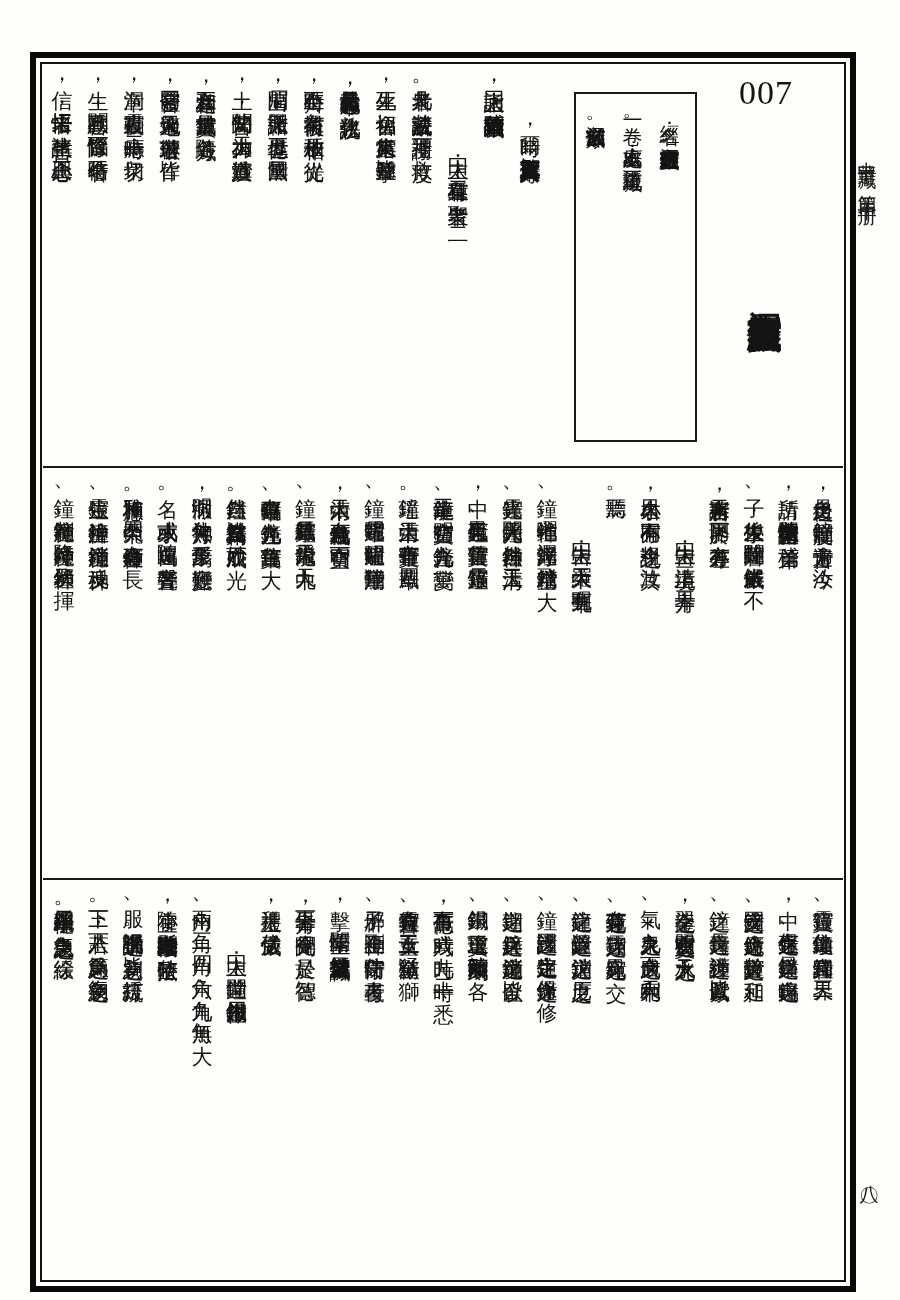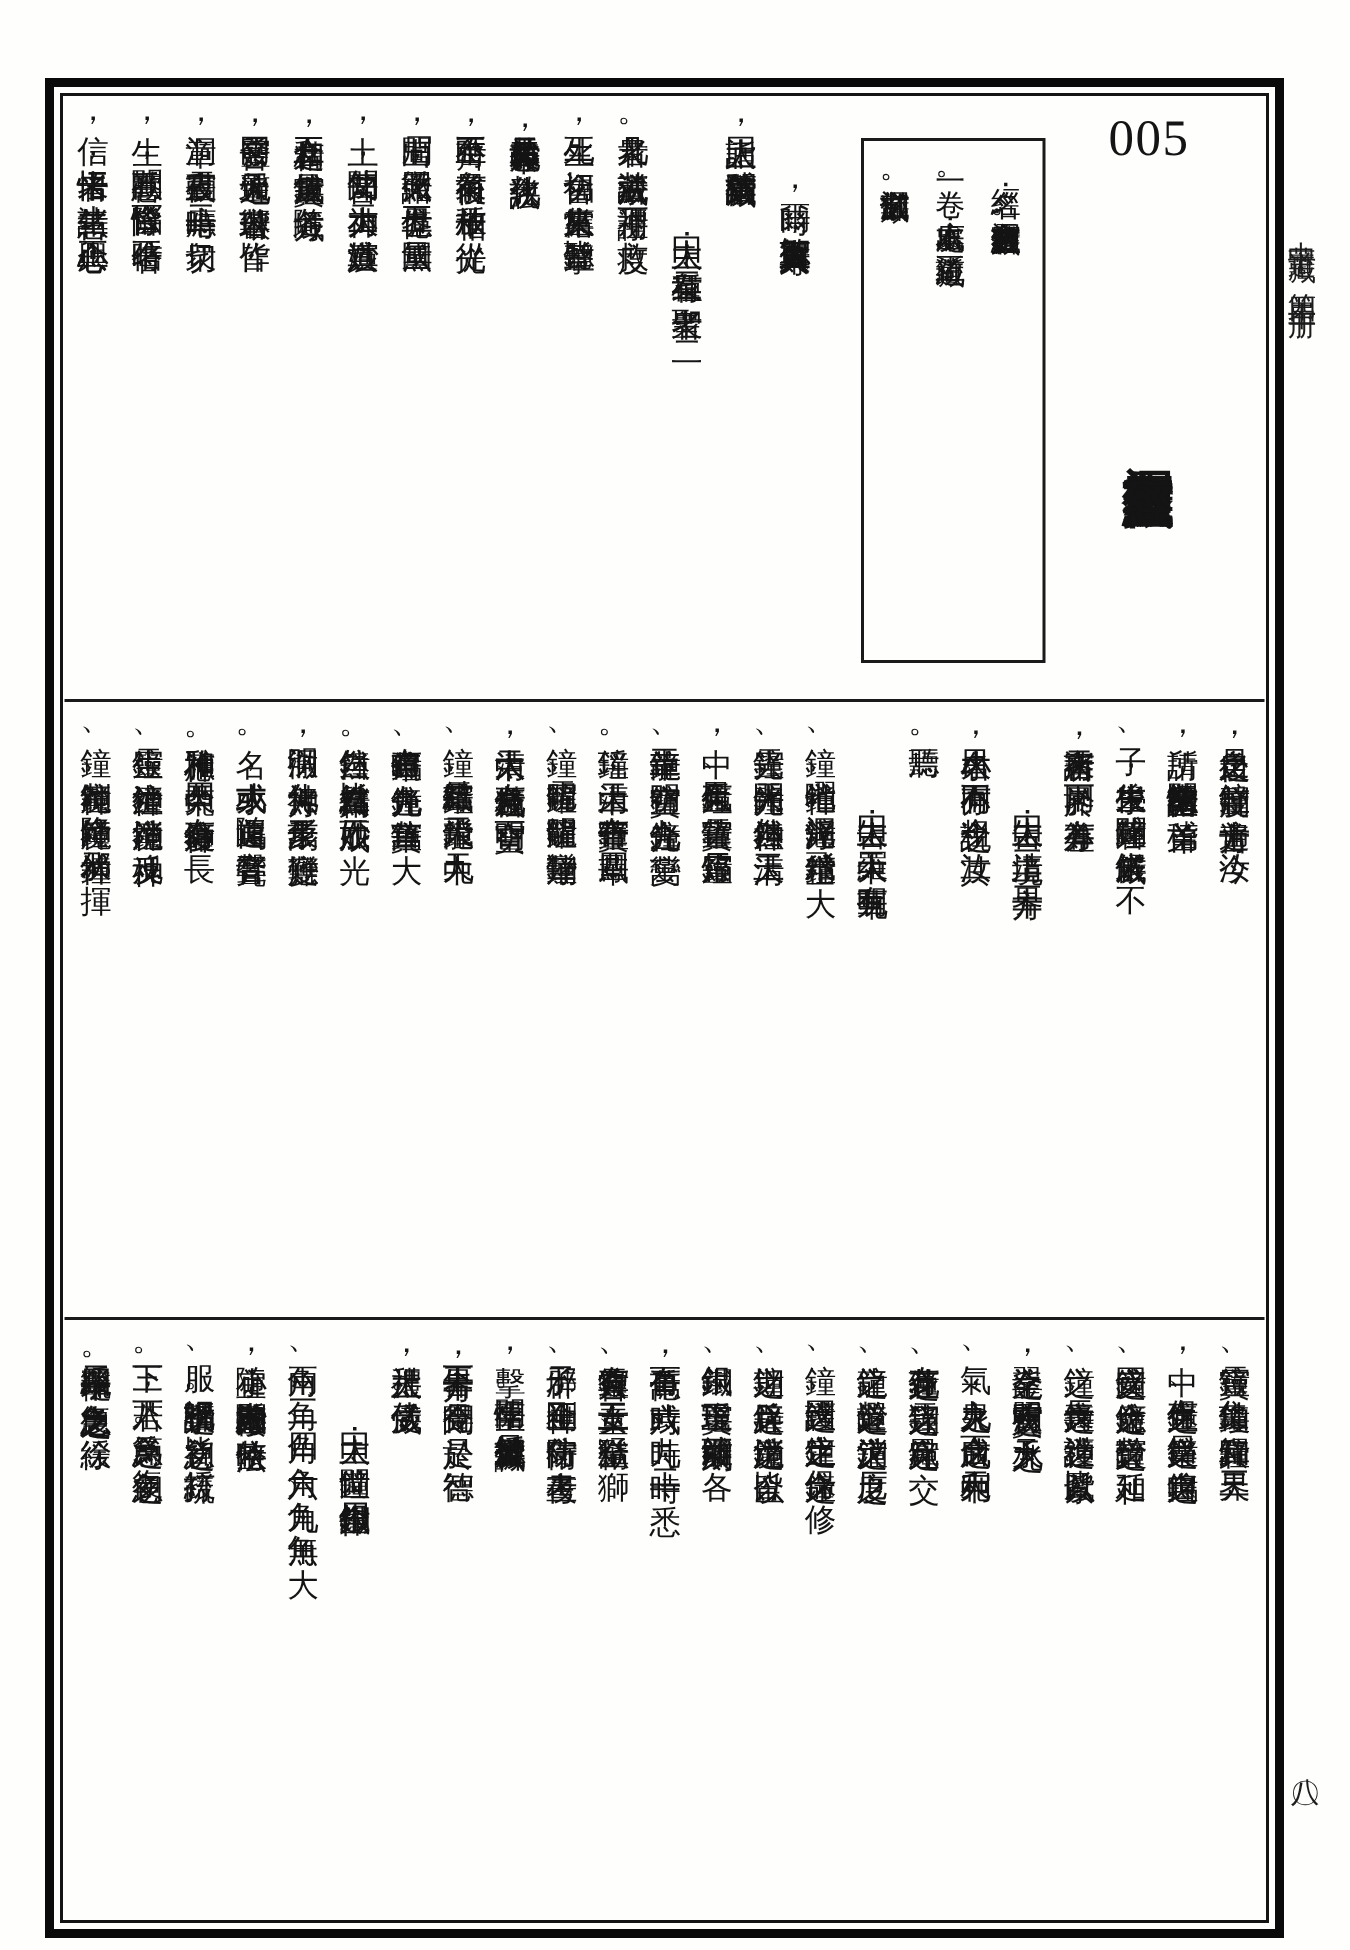--- a/index.html
+++ b/index.html
@@ -84,21 +84,21 @@
 
   <div class="gutter-text volume-label">中華道藏　第四十二册</div>
   <div class="gutter-text page-number">八〇</div>
 
   <div class="main-box">
     <div class="main-inner">
 
       <div class="band band-1">
 
         <div class="title-group">
-          <div class="catalog-number">005</div>
+          <div class="catalog-number">007</div>
           <div class="main-title">洞玄靈寶鐘磬威儀經</div>
         </div>
 
         <div class="colophon-box">
           <div class="col">經名：洞玄靈寶鐘磬威儀經。</div>
           <div class="col">一卷。底本出處：《正統道藏》</div>
           <div class="col">洞玄部威儀類。</div>
         </div>
 
         <div class="cols cols-1">

